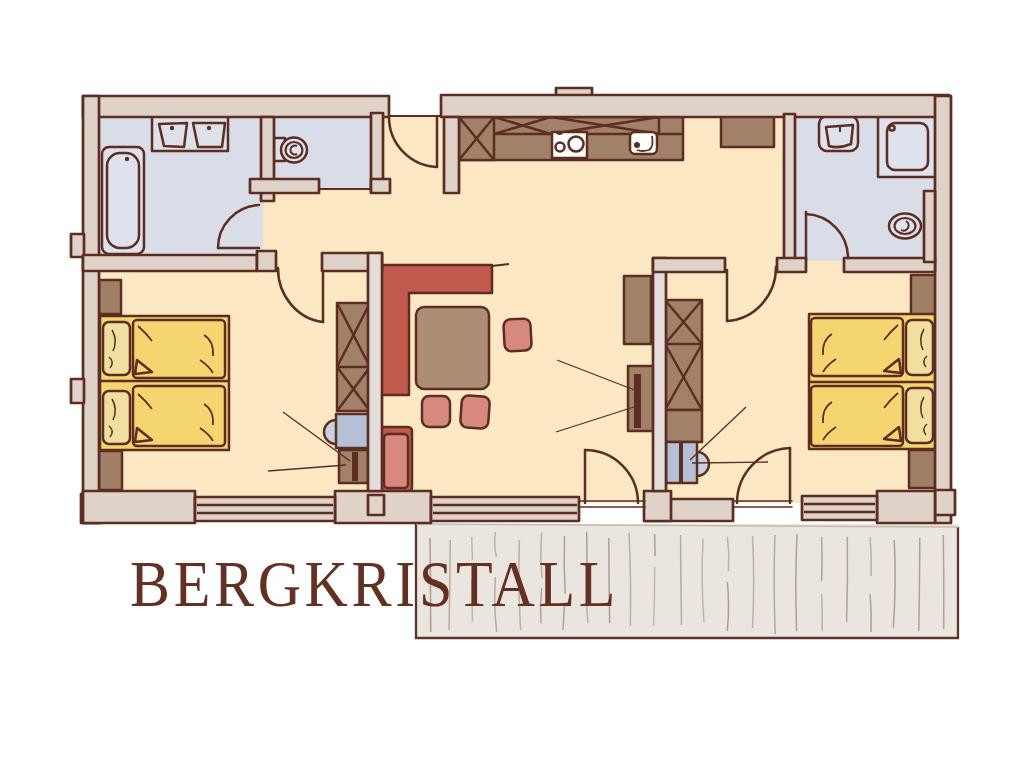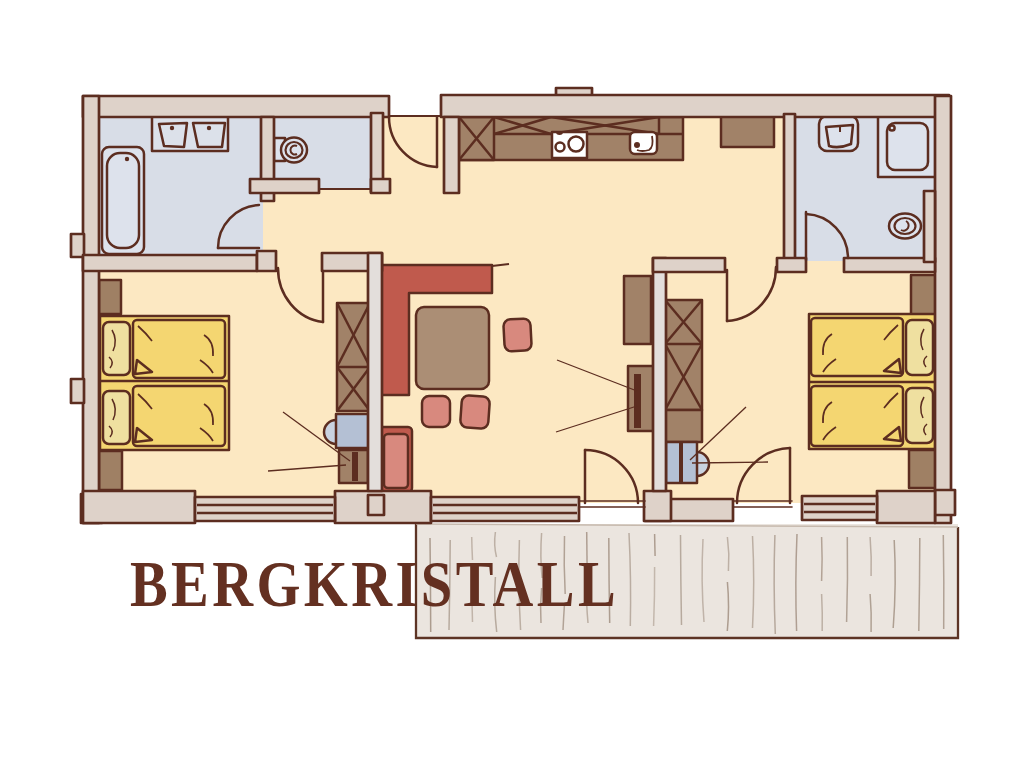--- a/index.html
+++ b/index.html
@@ -1,16 +1,16 @@
 <!DOCTYPE html>
 <html><head>
 <meta charset="utf-8">
 <style>
   html,body{margin:0;padding:0;background:#ffffff;}
-  .page{width:1024px;height:768px;position:relative;overflow:hidden;background:#ffffff;font-weight:bold;}
+  .page{width:1024px;height:768px;position:relative;overflow:hidden;background:#ffffff;}
   svg{display:block;}
   text{font-family:"Liberation Serif", serif;}
 </style>
 </head>
 <body>
 <div class="page">
 <svg width="1024" height="768" viewBox="0 0 1024 768" xmlns="http://www.w3.org/2000/svg">
 <defs>
 </defs>
 

